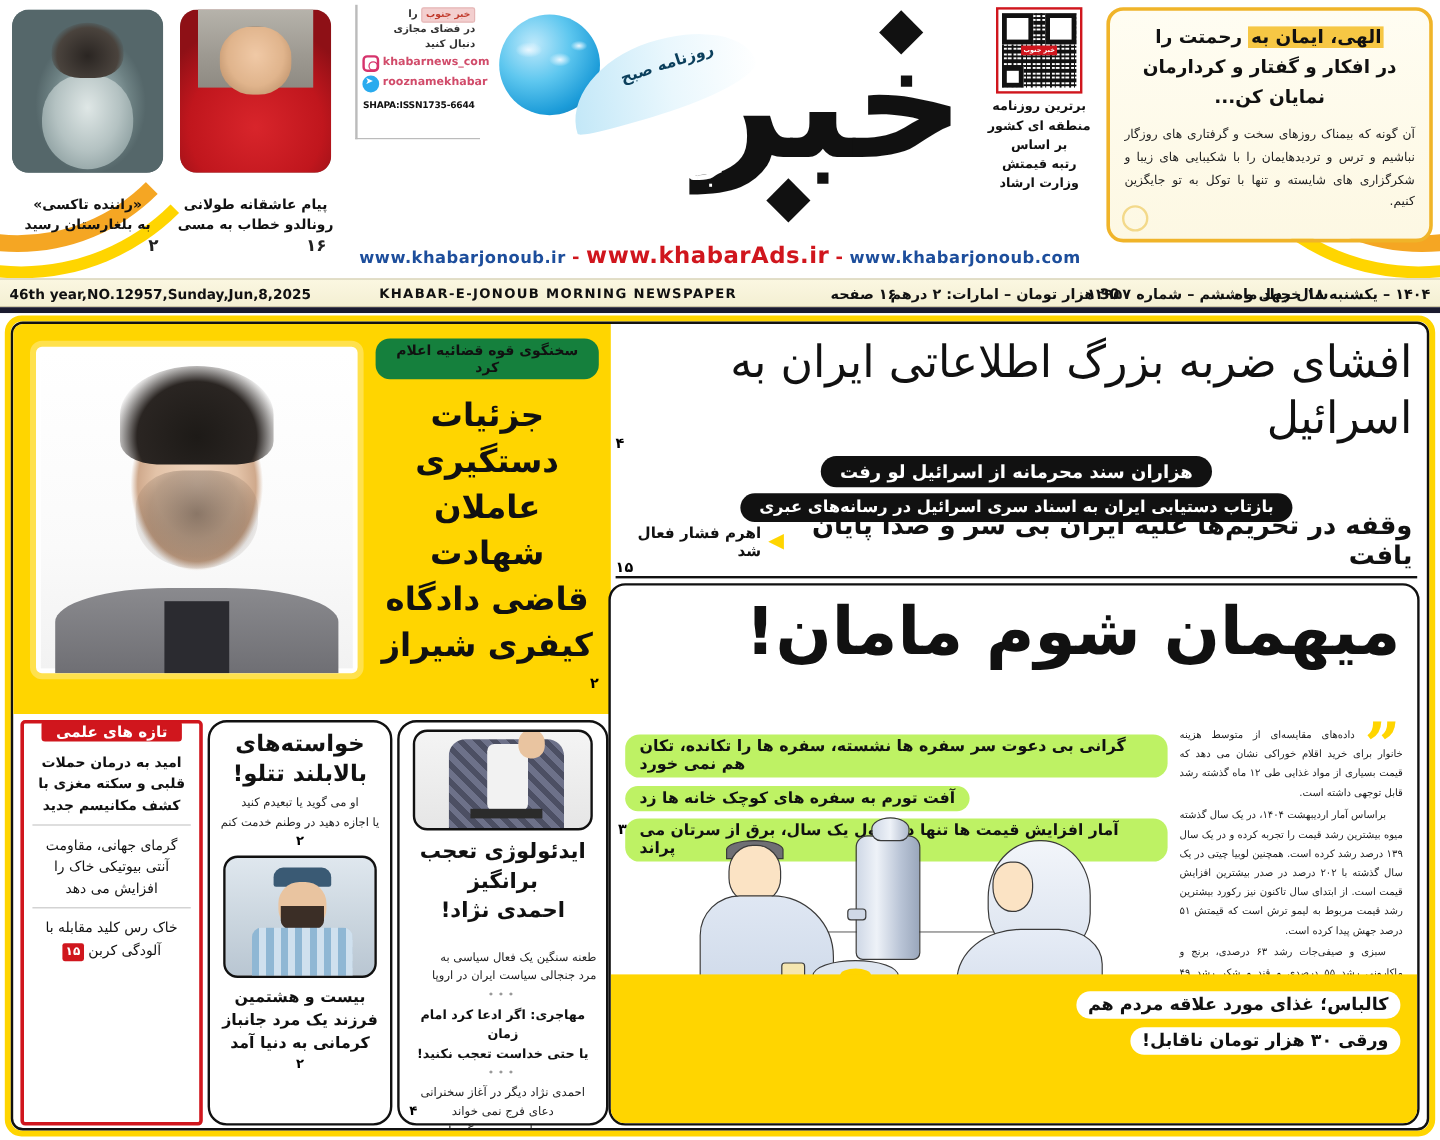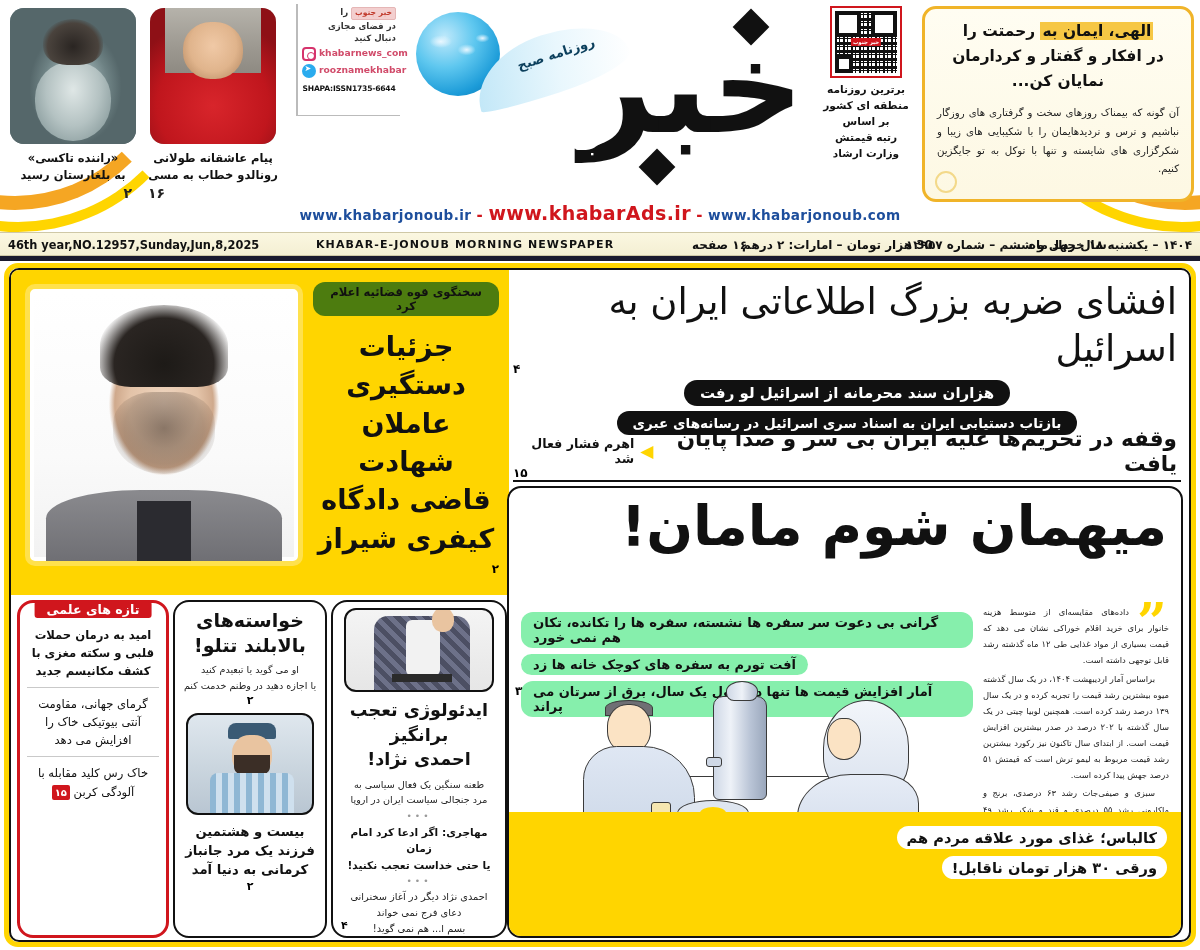--- a/index.html
+++ b/index.html
@@ -47,25 +47,25 @@
   
   .teaser { position:absolute; top:6px; width:130px; text-align:center; }
   .teaser.t1 { left:8px; }
   .teaser.t2 { left:148px; }
   .teaser .ph {
     width:130px; height:140px; border-radius:16px; overflow:hidden;
     border:2px solid #fff; position:relative;
   }
   .teaser .ph .bg { position:absolute; inset:0; }
   .teaser .cap {
-    margin-top:4px; font-size:11.5px; font-weight:bold; line-height:1.45;
+    margin-top:16px; font-size:11.5px; font-weight:bold; line-height:1.45;
     color:#111; direction:rtl;
   }
   .teaser .pg { margin-top:2px; font-size:14px; font-weight:bold; color:#222; text-align:right; padding-right:6px;}
-  .teaser.t2 .pg { text-align:left; }
+  .teaser.t2 .pg { text-align:right; }
 
   
   .photo-beard{
     background:
       radial-gradient(ellipse 46px 58px at 52% 58%, #b9c8c9 0%, #8fa3a5 45%, #6d8183 72%, #55676a 100%),
       linear-gradient(160deg,#7d9295 0%,#5d7275 60%,#46585b 100%);
   }
   .photo-beard::after{
     content:""; position:absolute; left:26%; top:8%; width:48%; height:34%;
     background:radial-gradient(ellipse at 50% 60%, #2a2522 0%, #4a433d 60%, rgba(74,67,61,0) 75%);
@@ -253,21 +253,21 @@
     position:absolute; left:6%; bottom:0; width:88%; height:26%;
     background:linear-gradient(180deg,#8a8a8e 0%, #6f6f74 100%);
     border-radius:40% 40% 0 0;
   }
   .jud-photo .shirt{
     position:absolute; left:40%; bottom:0; width:20%; height:22%;
     background:#2b2b30;
   }
   .jud-text{ position:absolute; right:10px; top:12px; width:186px; direction:rtl; text-align:center; }
   .jud-kicker{
-    display:inline-block; background:#4d7c0f; border-radius:12px;
+    display:inline-block; background:#15803d; border-radius:12px;
     padding:3px 10px; font-size:11.6px; font-weight:bold; color:#111;
   }
   .jud-head{
     margin-top:12px; font-size:27px; font-weight:bold; line-height:1.42; color:#111;
   }
   .jud-pg{ position:absolute; right:0; bottom:-18px; font-size:12px; font-weight:bold; }
 
   
   .lead{
     position:absolute; right:0; top:0; width:684px; height:212px;
@@ -308,21 +308,21 @@
     font-family:"DejaVu Serif", serif; line-height:0.6; font-weight:bold;
   }
   .ms-body{
     position:absolute; right:12px; top:116px; width:186px; direction:rtl;
     font-size:8.4px; line-height:1.92; text-align:justify; color:#1a1a1a;
   }
   .ms-body p{ margin-bottom:2px; text-indent:14px; }
   .ms-body p.first{ text-indent:40px; }
   .ms-subs{ position:absolute; left:12px; top:124px; width:452px; direction:rtl; text-align:left; }
   .ms-sub{
-    display:inline-block; background:#86efac; border-radius:12px;
+    display:inline-block; background:#bef264; border-radius:12px;
     font-size:13px; font-weight:bold; color:#111; padding:3px 12px; margin-bottom:6px;
   }
   .ms-sub.w1{ font-size:13.2px; }
   .ms-pg{ position:absolute; left:6px; top:196px; font-size:12px; font-weight:bold; }
 
   
   .cartoon{ position:absolute; left:14px; top:202px; width:430px; height:200px; }
   .cartoon .cloth{
     position:absolute; left:42px; top:86px; width:330px; height:96px; background:#fff;
     border:1.6px solid #3a3a3a;
@@ -411,21 +411,21 @@
     font-weight:bold; color:#111; padding:3px 10px; margin-bottom:7px;
   }
 
   
   .col{ position:absolute; top:330px; height:338px; }
   .col.c-sci{ left:6px; width:152px; }
   .col.c-tat{ left:162px; width:154px; }
   .col.c-ahm{ left:320px; width:176px; }
 
   .sci-box{
-    position:absolute; inset:0; border:3px solid #d0161d; border-radius:16px;
+    position:absolute; inset:0; border:3px solid #d0161d; border-radius:4px;
     background:#fff; padding:16px 7px 18px;
   }
   .sci-tab{
     position:absolute; left:50%; transform:translateX(-50%); top:-2px;
     background:#d0161d; color:#fff; font-size:12.6px; font-weight:bold;
     padding:1px 12px; border-radius:3px; direction:rtl; white-space:nowrap;
   }
   .sci-item{ direction:rtl; text-align:center; font-size:11.6px; line-height:1.56; color:#111; padding:7px 2px; }
   .sci-item.b{ font-weight:bold; }
   .sci-item + .sci-item{ border-top:1px solid #c9c9c9; }
@@ -465,21 +465,21 @@
     position:absolute; left:28px; top:6px; width:96px; height:80px;
     background:
       repeating-linear-gradient(45deg,#4c4f63 0 5px,#6d7189 5px 10px),
       linear-gradient(180deg,#5c6079,#3f4254);
     border-radius:14px 14px 0 0;
   }
   .ahm-photo .shirt{ position:absolute; left:60px; top:10px; width:34px; height:56px; background:#f2f2f2; border-radius:6px; }
   .ahm-photo .hand{ position:absolute; left:86px; top:-2px; width:22px; height:24px; background:#e9c4a0; border-radius:45%; }
   .ahm-photo .belt{ position:absolute; left:46px; bottom:8px; width:60px; height:8px; background:#2b2b2b; }
   .ahm-head{ direction:rtl; text-align:center; font-size:17.6px; font-weight:bold; line-height:1.4; margin-top:6px; color:#111; }
-  .ahm-sub{ direction:rtl; text-align:center; font-size:9.6px; line-height:1.6; color:#222; margin-top:5px; }
+  .ahm-sub{ direction:rtl; text-align:right; font-size:9.6px; line-height:1.6; color:#222; margin-top:19px; }
   .dots{ text-align:center; color:#999; font-size:9px; letter-spacing:3px; margin:3px 0; }
   .ahm-b{ direction:rtl; text-align:center; font-size:10.6px; font-weight:bold; line-height:1.56; color:#111; }
   .ahm-last{ direction:rtl; text-align:center; font-size:9.8px; line-height:1.62; color:#222; margin-top:2px; }
   .ahm-pg{ position:absolute; left:8px; bottom:4px; font-size:11px; font-weight:bold; }
 </style>
 </head>
 <body>
 
 <div class="page">
 

